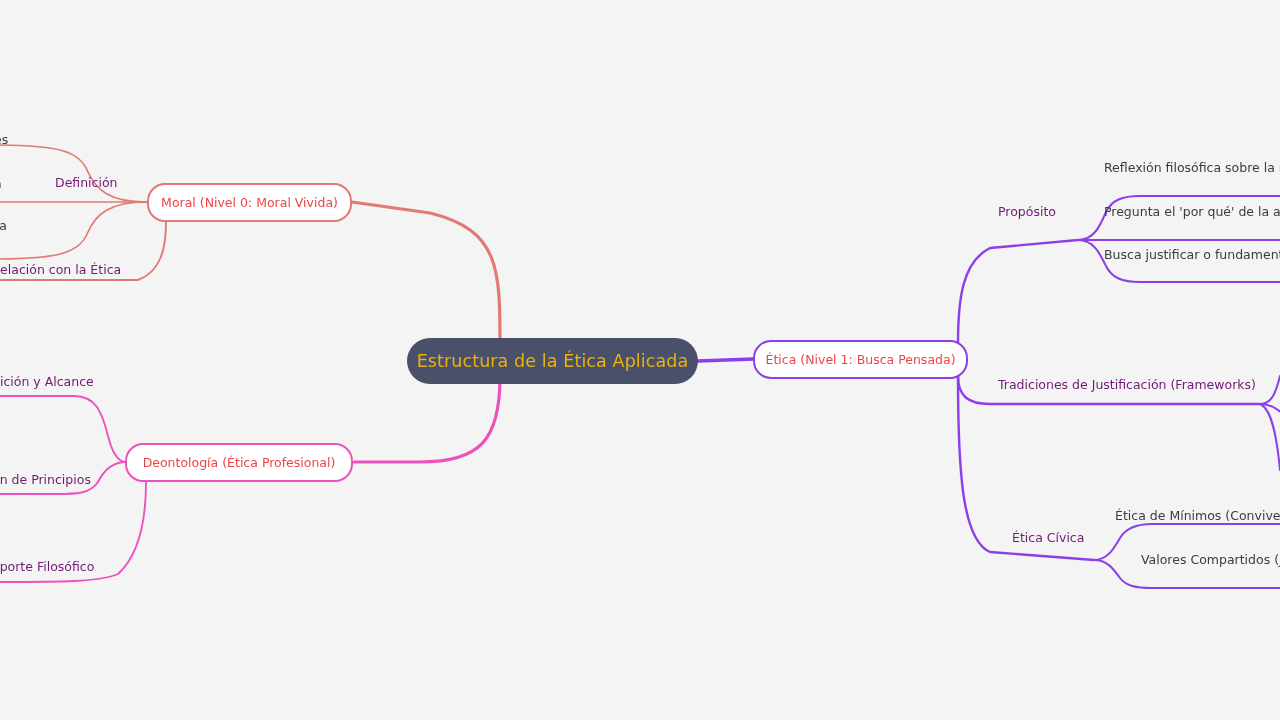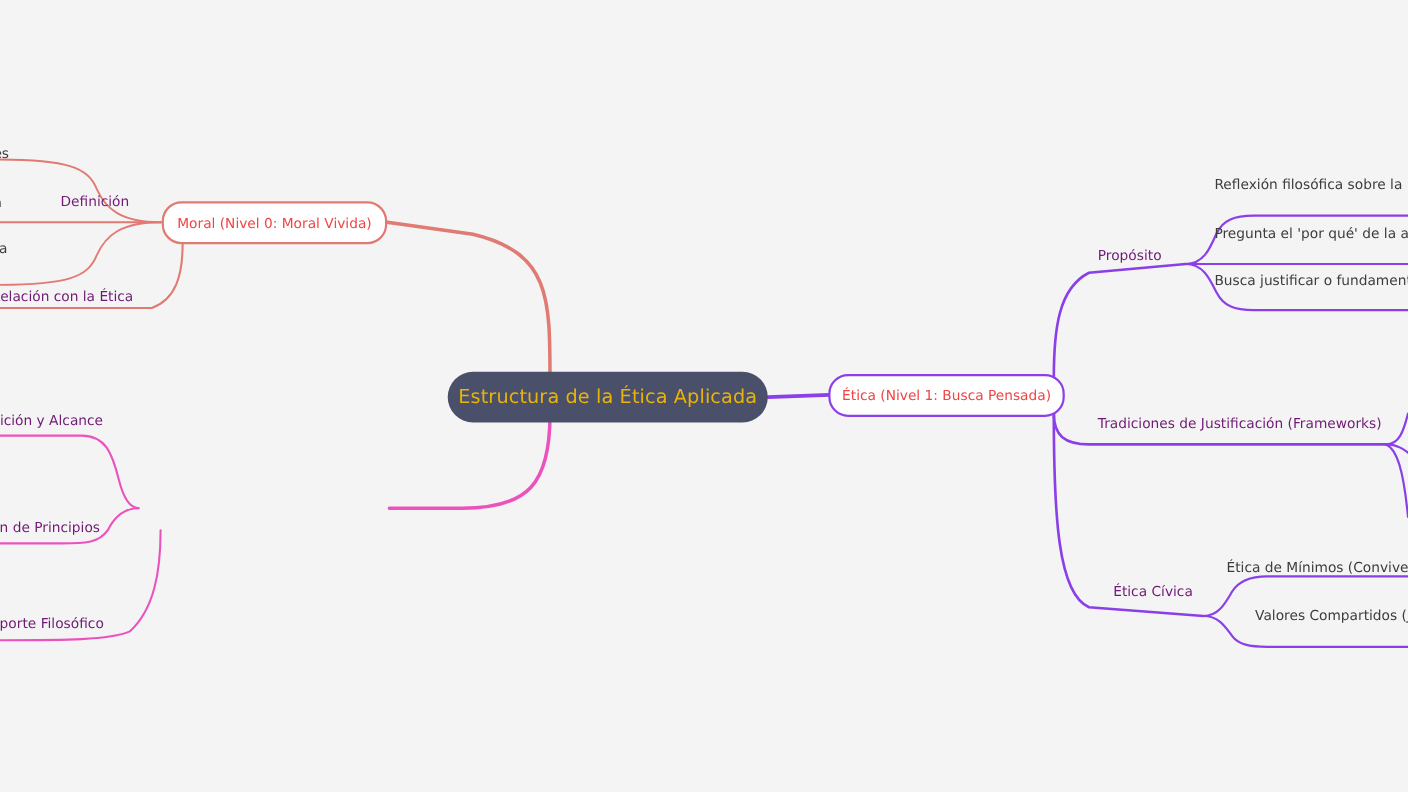--- a/index.html
+++ b/index.html
@@ -106,40 +106,41 @@
 
     <path d="M 958,376 C 958,470 962,540 990,552 L 1094,560" fill="none" stroke="#8b3fe8" stroke-width="2.4" stroke-linecap="round"></path>
     <path d="M 1094,560 C 1108,560 1114,548 1120,538 C 1126,528 1136,524 1152,524 L 1286,524" fill="none" stroke="#8b3fe8" stroke-width="2" stroke-linecap="round"></path>
     <path d="M 1094,560 C 1108,560 1114,570 1120,578 C 1126,586 1136,588 1152,588 L 1286,588" fill="none" stroke="#8b3fe8" stroke-width="2" stroke-linecap="round"></path>
   </svg>
 
   <div class="node root-node" style="left:407px; top:338px; width:291px; height:46px;">Estructura de la Ética Aplicada</div>
 
   <div class="node pill-node pill-moral" style="left:147px; top:183px; width:205px; height:39px;">Moral (Nivel 0: Moral Vivida)</div>
 
+  <div class="node pill-node pill-deon" style="left:125px; top:443px; width:228px; height:39px;">Deontología (Ética Profesional)</div>
 
   <div class="node pill-node pill-etica" style="left:753px; top:340px; width:215px; height:39px;">Ética (Nivel 1: Busca Pensada)</div>
 
   <div class="branch-label leaf-l" style="left:55px; top:177px;">Definición</div>
 
   <div class="leaf leaf-l" style="left:-6px; top:134px;">es</div>
 
   <div class="leaf leaf-l" style="left:-6px; top:178px;">a</div>
 
   <div class="leaf leaf-l" style="left:-6px; top:220px;">ra</div>
 
   <div class="branch-label leaf-l" style="left:-8px; top:264px;">Relación con la Ética</div>
 
   <div class="branch-label leaf-l" style="left:-8px; top:376px;">nición y Alcance</div>
 
   <div class="branch-label leaf-l" style="left:-8px; top:474px;">ón de Principios</div>
 
   <div class="branch-label leaf-l" style="left:-8px; top:561px;">oporte Filosófico</div>
 
-  <div class="branch-label leaf-r" style="left:998px; top:206px;margin-top:20px;">Propósito</div>
+  <div class="branch-label leaf-r" style="left:998px; top:206px;">Propósito</div>
 
   <div class="leaf leaf-r" style="left:1104px; top:162px;">Reflexión filosófica sobre la m</div>
 
   <div class="leaf leaf-r" style="left:1104px; top:206px;">Pregunta el 'por qué' de la acc</div>
 
   <div class="leaf leaf-r" style="left:1104px; top:249px;">Busca justificar o fundamenta</div>
 
   <div class="branch-label leaf-r" style="left:998px; top:379px;">Tradiciones de Justificación (Frameworks)</div>
 
   <div class="branch-label leaf-r" style="left:996px; top:532px;margin-left:16px;">Ética Cívica</div>

